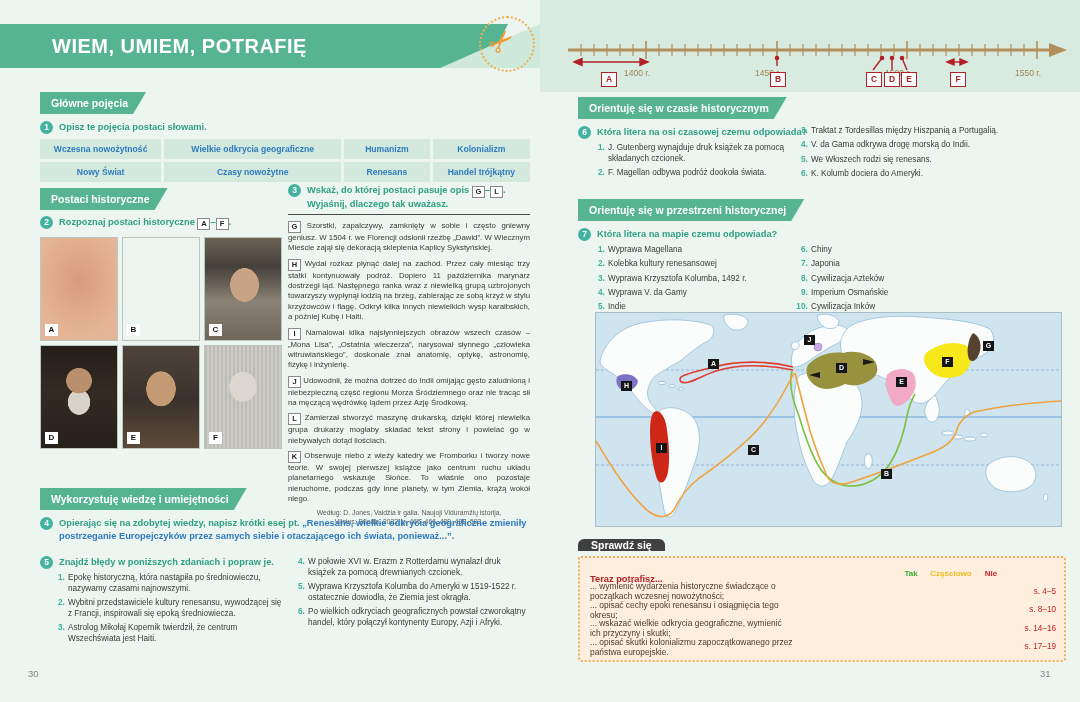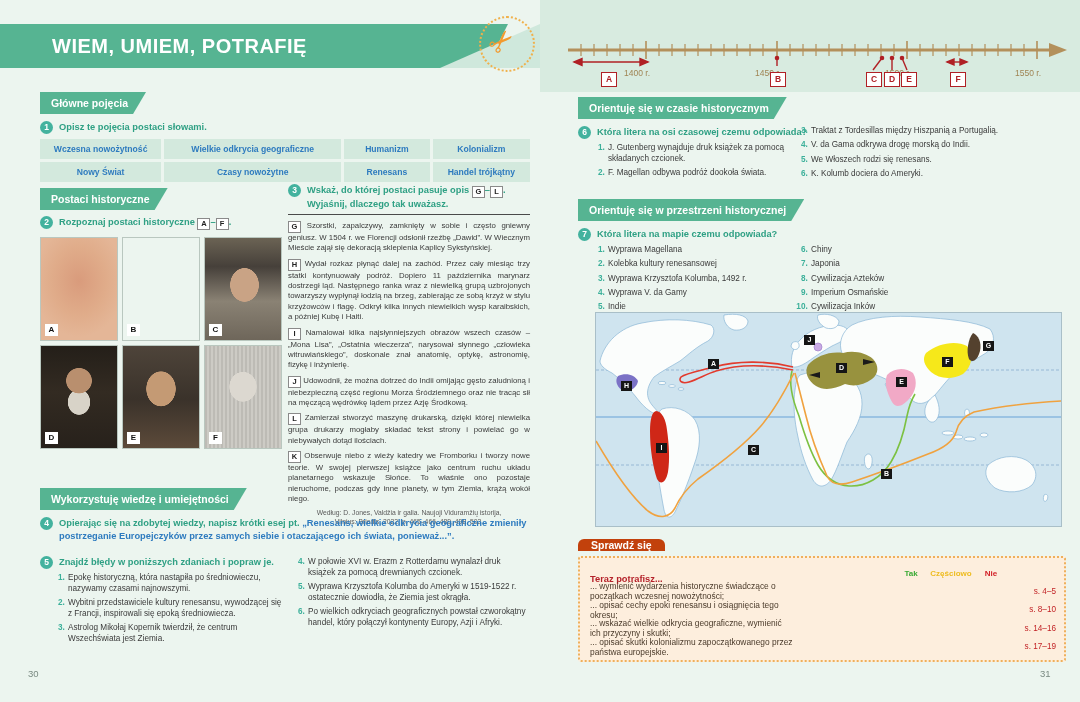--- a/index.html
+++ b/index.html
@@ -63,21 +63,21 @@
   .tl-chip{position:absolute;background:#fff;border:1px solid #b02025;color:#b02025;
     font-weight:bold;font-size:8.5px;width:14px;height:13px;line-height:13px;text-align:center;}
   .tl-label{position:absolute;color:#a08454;font-size:8.5px;width:44px;text-align:left;margin-top:44px;}
 
   
   .mapbox{border:1px solid #a9bfc8;background:#cfe4ef;}
   .map-chip{position:absolute;background:#151515;color:#fff;font-size:7px;font-weight:bold;
     width:11px;height:10px;line-height:10px;text-align:center;}
 
   
-  .stab{background:#c2410c;color:#fff;font-weight:bold;font-size:10.5px;
+  .stab{background:#404040;color:#fff;font-weight:bold;font-size:10.5px;
     padding:0 13px;border-radius:6px 6px 0 0;display:inline-block;}
   .checkbox{background:#fdeedd;border:2px dotted #eeb05c;border-radius:3px;padding:6px 8px 4px 10px;}
   .chead{display:flex;align-items:center;height:18px;font-weight:bold;}
   .chead .title{flex:1;color:#b5222a;font-size:9.3px;margin-top:11px;}
   .ccol{width:34px;text-align:center;font-size:8px;}
   .ccol.w{width:46px;}
   .cpage{width:48px;text-align:right;font-size:8.2px;color:#c22326;}
   .h-tak{color:#3aaa35;} .h-cz{color:#eebc20;} .h-nie{color:#d2232a;}
   .crow{display:flex;align-items:center;height:18.5px;gap:25px;}
   .crow .ctext{flex:1;font-size:8.4px;color:#4a3a2a;}
@@ -190,21 +190,21 @@
 </div>
 
 <div class="abs q" style="left:40px;top:556px;width:300px;">
   <span class="qnum">5</span>
   <span class="qtext">Znajdź błędy w poniższych zdaniach i popraw je.</span>
 </div>
 <div class="abs" style="left:52px;top:573px;width:232px;">
   <ol class="items">
     <li>Epokę historyczną, która nastąpiła po średniowieczu, nazywamy czasami najnowszymi.</li>
     <li>Wybitni przedstawiciele kultury renesansu, wywodzącej się z Francji, inspirowali się epoką średniowiecza.</li>
-    <li>Astrolog Mikołaj Kopernik twierdził, że centrum Wszechświata jest Ziemia.</li>
+    <li>Astrolog Mikołaj Kopernik twierdził, że centrum Wszechświata jest Haiti.</li>
   </ol>
 </div>
 <div class="abs" style="left:292px;top:557px;width:238px;">
   <ol class="items" start="4">
     <li>W połowie XVI w. Erazm z Rotterdamu wynalazł druk książek za pomocą drewnianych czcionek.</li>
     <li>Wyprawa Krzysztofa Kolumba do Ameryki w 1519-1522 r. ostatecznie dowiodła, że Ziemia jest okrągła.</li>
     <li>Po wielkich odkryciach geograficznych powstał czworokątny handel, który połączył kontynenty Europy, Azji i Afryki.</li>
   </ol>
 </div>
 

